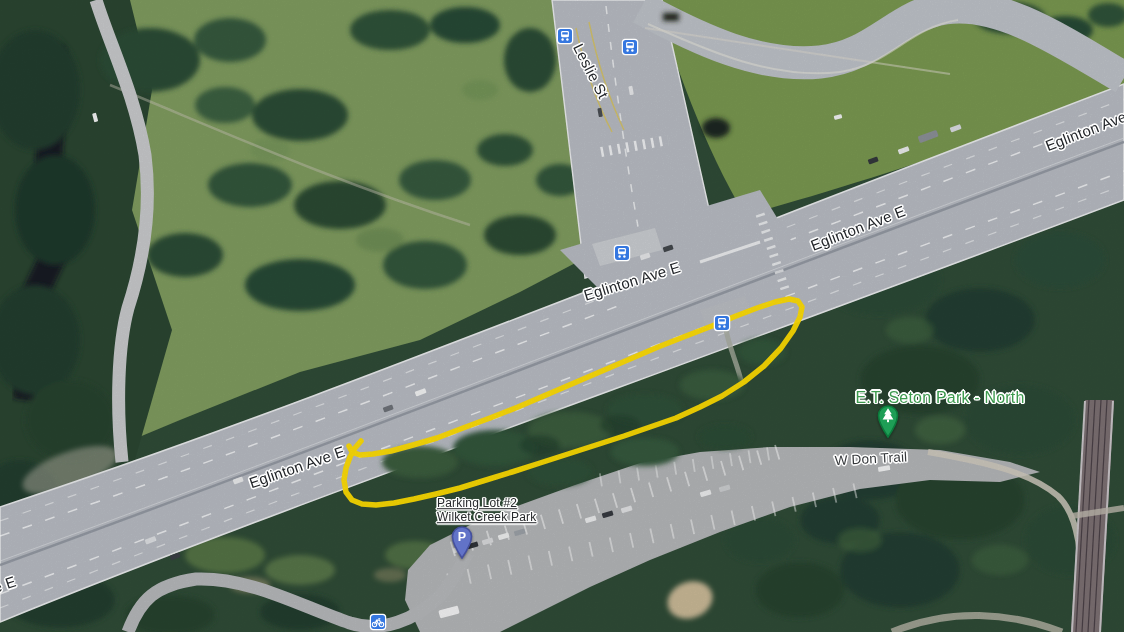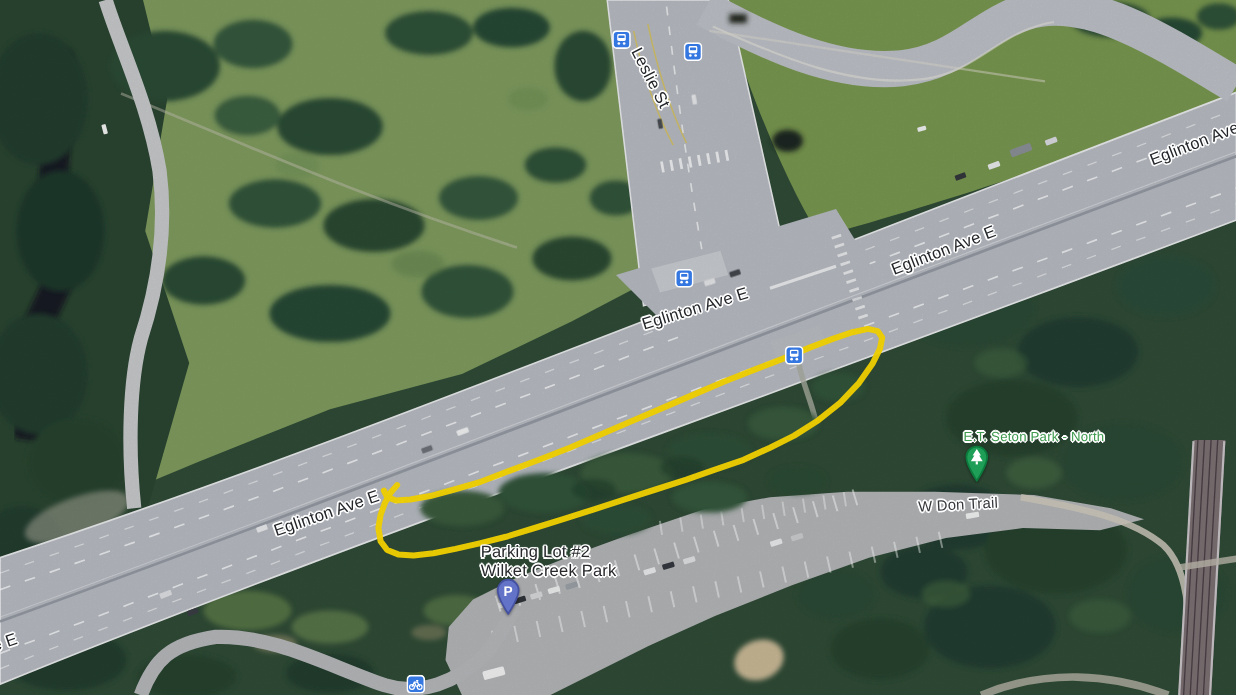--- a/index.html
+++ b/index.html
@@ -224,25 +224,25 @@
       </div>
       <div class="map-label kind-road" style="left: 632px; top: 281px; font-size: 15px; color: rgb(34, 37, 41); transform: translate(-50%, -50%) rotate(-17deg);">
         <div>Eglinton Ave E</div>
       </div>
       <div class="map-label kind-road" style="left: 297px; top: 467px; font-size: 15px; color: rgb(34, 37, 41); transform: translate(-50%, -50%) rotate(-19deg);">
         <div>Eglinton Ave E</div>
       </div>
       <div class="map-label kind-road" style="left: -32px; top: 597px; font-size: 15px; color: rgb(34, 37, 41); transform: translate(-50%, -50%) rotate(-19deg);">
         <div>Eglinton Ave E</div>
       </div>
-      <div class="map-label kind-place" style="left: 437px; top: 511px; font-size: 15px; color: rgb(39, 41, 44); transform: translate(0px, -50%) rotate(0deg);">
+      <div class="map-label kind-place" style="left: 437px; top: 511px; font-size: 12px; color: rgb(39, 41, 44); transform: translate(0px, -50%) rotate(0deg); text-decoration: underline;">
         <div>Parking Lot #2</div>
         <div>Wilket Creek Park</div>
       </div>
-      <div class="map-label kind-park" style="left: 940px; top: 398px; font-size: 12px; color: rgb(61, 154, 78); transform: translate(-50%, -50%) rotate(0deg);">
+      <div class="map-label kind-park" style="left: 940px; top: 398px; font-size: 16px; color: rgb(61, 154, 78); transform: translate(-50%, -50%) rotate(0deg);">
         <div>E.T. Seton Park - North</div>
       </div>
       <div class="map-label kind-trail" style="left: 871px; top: 459px; font-size: 13.5px; color: rgb(53, 56, 59); transform: translate(-50%, -50%) rotate(-3deg);">
         <div>W Don Trail</div>
       </div>
       <div class="marker bus-stop" style="left: 565px; top: 36px;">
         <svg width="17" height="17" viewBox="0 0 17 17">
       <rect x="0.75" y="0.75" width="15.5" height="15.5" rx="3.4" fill="#3577e0" stroke="#fff" stroke-width="1.5"></rect>
       <rect x="4.6" y="3.4" width="7.8" height="6.4" rx="1.3" fill="#fff"></rect>
       <rect x="5.7" y="4.7" width="5.6" height="2.4" rx="0.5" fill="#3577e0"></rect>

